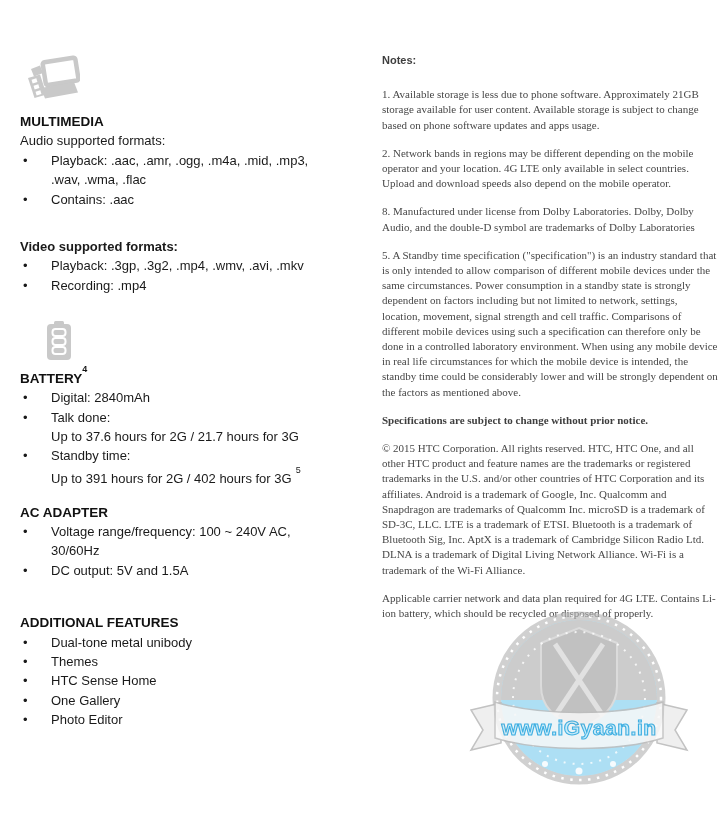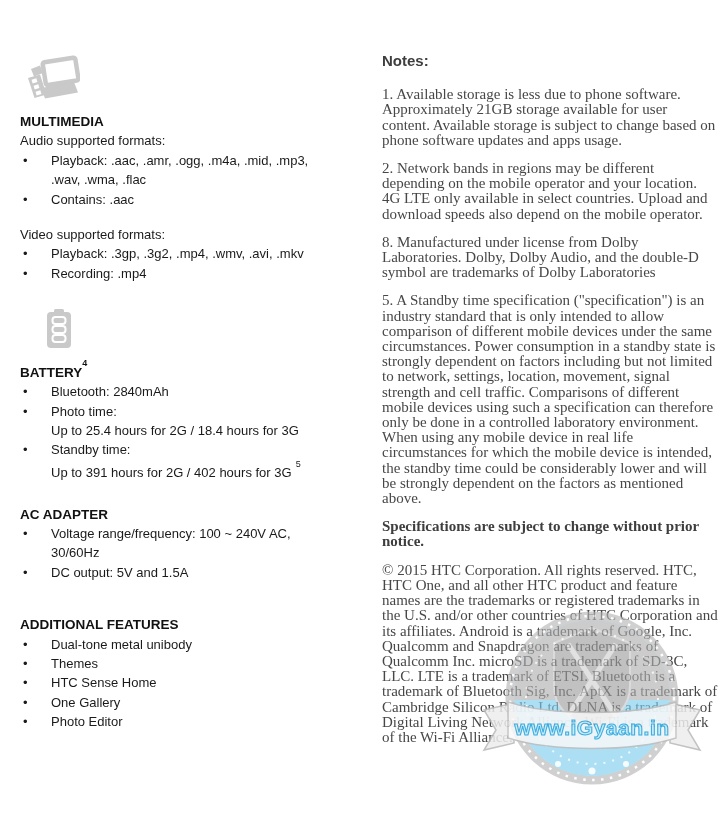--- a/index.html
+++ b/index.html
@@ -5,42 +5,42 @@
   html,body{margin:0;padding:0;background:#ffffff;}
   .page{position:relative;width:728px;height:818px;background:#ffffff;overflow:hidden;
         font-family:"Liberation Sans","DejaVu Sans",sans-serif;}
 
   
   .col-left{position:absolute;left:20px;top:54px;width:332px;color:#1a1a1a;
             font-size:13px;line-height:19.4px;}
   .icon-block{height:48px;margin:0 0 10px 6px;}
   .icon-block.batt{margin:26px 0 0 26px;height:40px;}
   h3{margin:0;font-size:13.5px;font-weight:bold;line-height:19.4px;color:#111;}
-  h3.mt{margin-top:10px;}
-  h3.mt2{margin-top:22px;}
+  h3.mt{margin-top:4px;}
+  h3.mt2{margin-top:14px;}
   h3.mt3{margin-top:33px;}
   .sub{line-height:19.4px;}
-  .sub.gap{margin-top:16px;}
+  .sub.gap{margin-top:28px;font-weight:bold;}
   ul.blist{list-style:none;margin:0;padding:0;}
   ul.blist li{display:flex;}
   .bl{flex:0 0 28px;text-align:left;padding-left:3px;}
   .bt{flex:1;}
   .l2{display:block;}
   sup.fn{font-size:9px;position:relative;top:-5px;font-weight:bold;}
   sup.fn5{font-size:9px;position:relative;top:-5px;margin-left:4px;font-weight:normal;}
 
   
   .col-right{position:absolute;left:382px;top:53px;width:336px;color:#474747;
-             font-size:15px;line-height:15.2px;}
+             font-size:11px;line-height:15.2px;}
   .n-title{font-weight:bold;color:#3e3e3e;margin:0 0 19px 0;}
   .col-right p{margin:0 0 13px 0;font-family:Liberation Serif, serif;}
   p.n-bold{font-weight:bold;color:#3e3e3e;}
 
   
-  .watermark{position:absolute;left:476px;top:602px;width:240px;height:200px;
+  .watermark{position:absolute;left:463px;top:602px;width:240px;height:200px;
              pointer-events:none;z-index:5;}
   .watermark svg text{font-family:"Liberation Sans","DejaVu Sans",sans-serif;}
 </style>
 </head>
 <body>
 
 <div class="page">
 
   <div class="col-left">
 
@@ -93,25 +93,25 @@
           <rect x="6.5" y="17" width="13" height="7" rx="3"></rect>
           <rect x="6.5" y="26" width="13" height="7" rx="3"></rect>
         </g>
       </svg>
     </div>
 
     <h3 class="mt"><span>BATTERY</span><sup class="fn">4</sup></h3>
     <ul class="blist">
       <li>
         <span class="bl">•</span>
-        <span class="bt"><span>Bluetooth: 2840mAh</span></span>
-      </li>
-      <li>
-        <span class="bl">•</span>
-        <span class="bt"><span>Photo time:</span><span class="l2">Up to 25.4 hours for 2G / 18.4 hours for 3G</span></span>
+        <span class="bt"><span>Digital: 2840mAh</span></span>
+      </li>
+      <li>
+        <span class="bl">•</span>
+        <span class="bt"><span>Talk done:</span><span class="l2">Up to 37.6 hours for 2G / 21.7 hours for 3G</span></span>
       </li>
       <li>
         <span class="bl">•</span>
         <span class="bt"><span>Standby time:</span><span class="l2"><span>Up to 391 hours for 2G / 402 hours for 3G</span><sup class="fn5">5</sup></span></span>
       </li>
     </ul>
 
     <h3 class="mt2">AC ADAPTER</h3>
     <ul class="blist">
       <li>
@@ -150,20 +150,21 @@
   </div>
 
   <div class="col-right">
     <div class="n-title">Notes:</div>
     <p>1. Available storage is less due to phone software. Approximately 21GB storage available for user content. Available storage is subject to change based on phone software updates and apps usage.</p>
     <p>2. Network bands in regions may be different depending on the mobile operator and your location. 4G LTE only available in select countries. Upload and download speeds also depend on the mobile operator.</p>
     <p>8. Manufactured under license from Dolby Laboratories. Dolby, Dolby Audio, and the double-D symbol are trademarks of Dolby Laboratories</p>
     <p>5. A Standby time specification ("specification") is an industry standard that is only intended to allow comparison of different mobile devices under the same circumstances. Power consumption in a standby state is strongly dependent on factors including but not limited to network, settings, location, movement, signal strength and cell traffic. Comparisons of different mobile devices using such a specification can therefore only be done in a controlled laboratory environment. When using any mobile device in real life circumstances for which the mobile device is intended, the standby time could be considerably lower and will be strongly dependent on the factors as mentioned above.</p>
     <p class="n-bold">Specifications are subject to change without prior notice.</p>
     <p>© 2015 HTC Corporation. All rights reserved. HTC, HTC One, and all other HTC product and feature names are the trademarks or registered trademarks in the U.S. and/or other countries of HTC Corporation and its affiliates. Android is a trademark of Google, Inc. Qualcomm and Snapdragon are trademarks of Qualcomm Inc. microSD is a trademark of SD-3C, LLC. LTE is a trademark of ETSI. Bluetooth is a trademark of Bluetooth Sig, Inc. AptX is a trademark of Cambridge Silicon Radio Ltd. DLNA is a trademark of Digital Living Network Alliance. Wi-Fi is a trademark of the Wi-Fi Alliance.</p>
+    <p>Applicable carrier network and data plan required for 4G LTE. Contains Li-ion battery, which should be recycled or disposed of properly.</p>
   </div>
 
   <div class="watermark">
     <svg width="240" height="200" viewBox="0 0 240 200" aria-hidden="true">
       <defs>
         <clipPath id="wmclip">
             <circle cx="116" cy="96" r="78"></circle>
           </clipPath>
       </defs>
       <g opacity="0.62">

